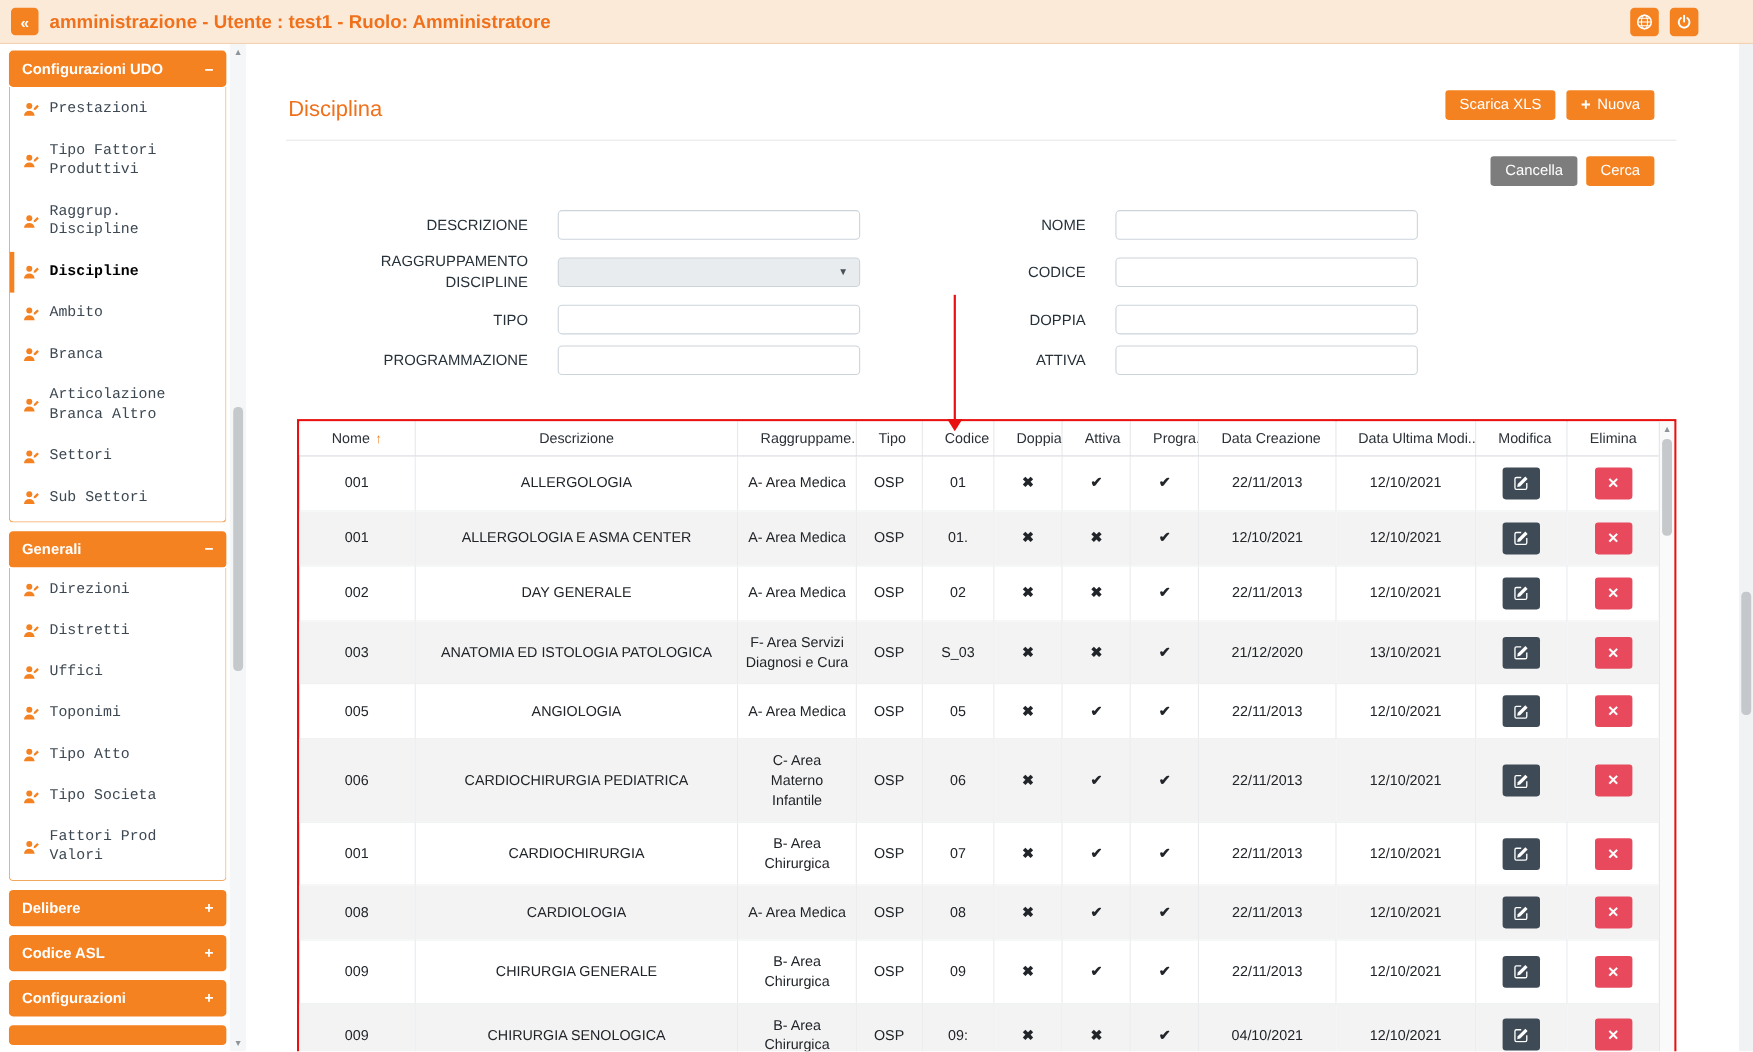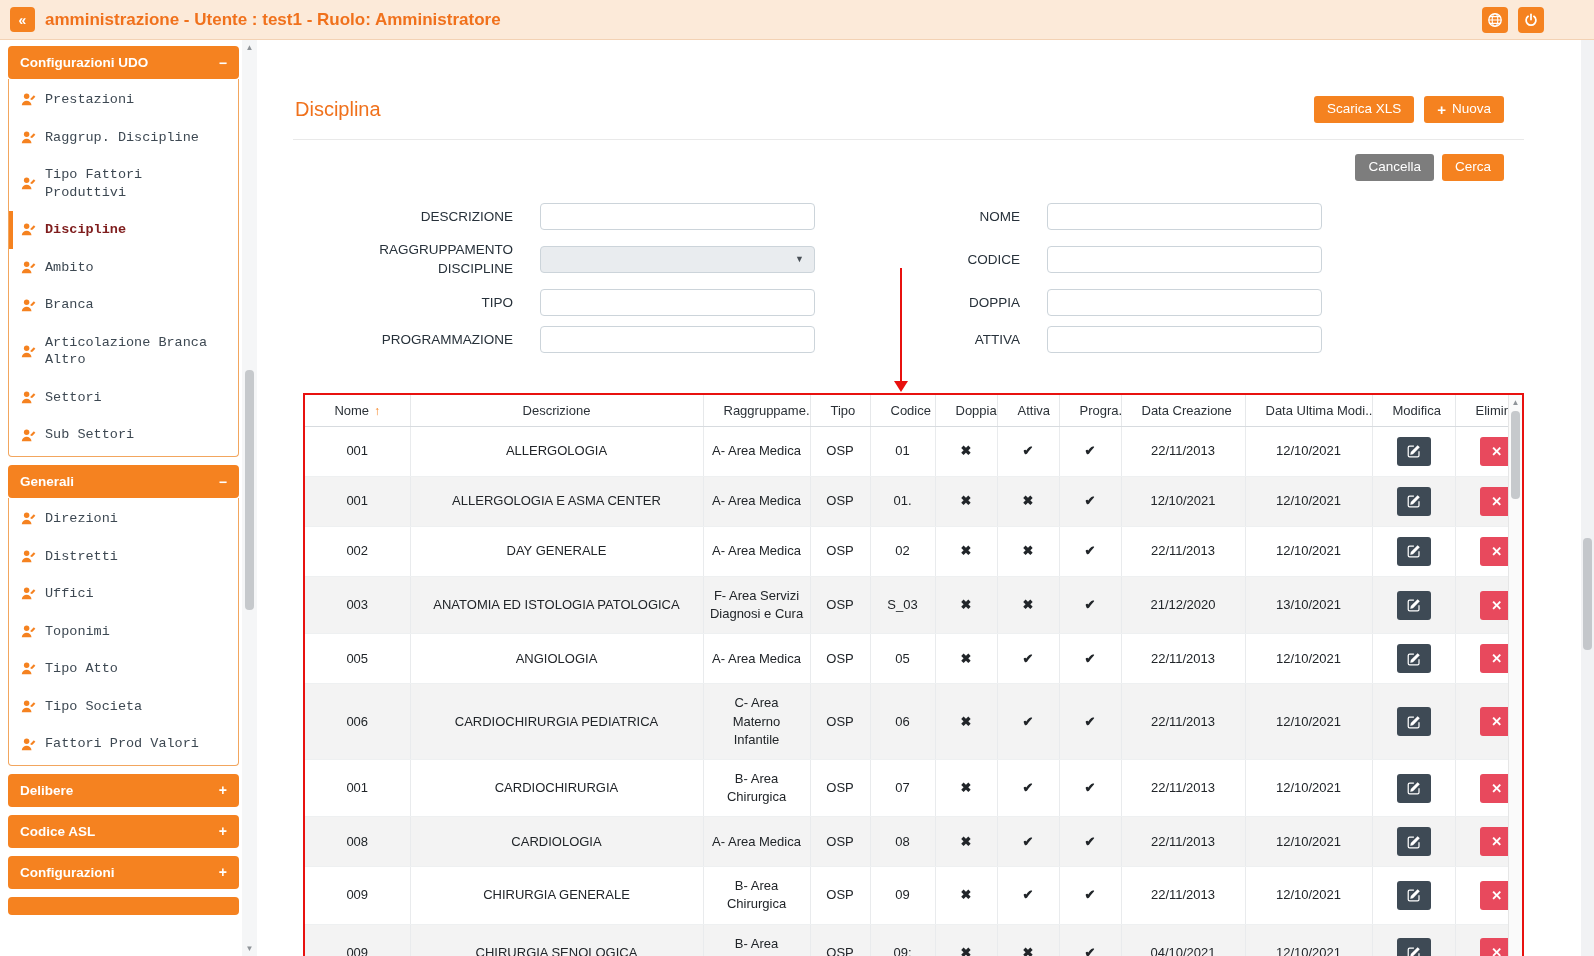--- a/index.html
+++ b/index.html
@@ -15,31 +15,31 @@
   .topbar-title { color: #f0711c; font-weight: bold; font-size: 17px; }
   .topbar-spacer { flex: 1; }
   .icon-btn { width: 26px; height: 26px; background: #f58220; border: none; border-radius: 4px;
     display: flex; align-items: center; justify-content: center; cursor: pointer; flex: none; }
   .icon-btn.last { margin-right: 36px; }
 
   
   .app { display: flex; height: 916px; }
 
   
-  .sidebar { width: 231px; margin-left: 8px; padding-top: 6px; overflow: hidden; flex: none; }
+  .sidebar { width: 198px; margin-left: 8px; padding-top: 6px; overflow: hidden; flex: none; }
   .sb-section { margin-bottom: 8px; }
   .sb-header { background: #f58220; color: #fff; font-weight: bold; font-size: 13.5px;
     padding: 9px 12px; border-radius: 4px; display: flex; justify-content: space-between;
     align-items: center; cursor: pointer; }
   .sb-toggle { font-weight: bold; font-size: 14px; line-height: 1; }
   .sb-items { border: 1px solid #f2a65e; border-top: none; border-radius: 0 0 4px 4px;
     background: #fff; padding: 2px 0; font-family: Liberation Mono, monospace; }
   .sb-item { display: flex; align-items: center; gap: 9px; padding: 10px 12px;
     font-size: 13.5px; color: #3d4852; cursor: pointer; line-height: 1.3; }
-  .sb-item.active { color: #7f1d1d; font-weight: bold; border-left: 4px solid #f58220;
+  .sb-item.active { color: #000000; font-weight: bold; border-left: 4px solid #f58220;
     padding-left: 8px; }
   .u-icon { flex: none; display: flex; }
 
   
   .sidebar-scroll { width: 15px; margin-left: 3px; background: #f5f6f7; position: relative;
     flex: none; }
   .scroll-arrow { position: absolute; left: 0; width: 100%; text-align: center;
     font-size: 8px; color: #8f9499; cursor: pointer; }
   .scroll-arrow.up { top: 3px; }
   .scroll-arrow.down { bottom: 3px; }
@@ -49,22 +49,22 @@
   
   .main { flex: 1; position: relative; overflow: hidden; background: #fff; }
   .page-scroll { position: absolute; right: 0; top: 0; width: 13px; height: 100%;
     background: #f1f2f4; z-index: 10; }
   .pg-thumb { position: absolute; left: 2px; width: 9px; top: 498px; height: 112px;
     background: #c4c7cb; border-radius: 4px; cursor: pointer; }
   .content { padding: 0 70px 0 36px; height: 100%; }
 
   .page-head { display: flex; justify-content: space-between; align-items: flex-start;
     padding: 34px 20px 16px 2px; border-bottom: 1px solid #e9e9e9; }
-  .page-title { color: #f0711c; font-size: 20px; margin-top: 24px; font-weight: normal; }
-  .head-buttons { display: flex; gap: 10px; margin-top: 22px; }
+  .page-title { color: #f0711c; font-size: 20px; margin-top: 14px; font-weight: normal; }
+  .head-buttons { display: flex; gap: 10px; margin-top: 8px; }
 
   .btn { border: none; border-radius: 3px; color: #fff; font-size: 13.5px;
     padding: 6px 13px; cursor: pointer; font-family: inherit; display: inline-flex;
     align-items: center; gap: 6px; line-height: 1.1; }
   .btn-orange { background: #f58220; }
   .btn-gray { background: #7d7d7d; }
   .plus { font-size: 15px; font-weight: bold; line-height: 1; }
 
   .actions-row { display: flex; justify-content: flex-end; gap: 8px; padding: 14px 20px 0 0; }
 
@@ -167,31 +167,31 @@
               <span>Prestazioni</span>
             </div>
             <div class="sb-item">
               <span class="u-icon">
                 <svg viewBox="0 0 16 16" width="15" height="15" fill="#f58220">
                   <circle cx="6" cy="4.6" r="2.9"></circle>
                   <path d="M.8 14c.3-3 2.6-4.8 5.2-4.8S10.9 11 11.2 14z"></path>
                   <path d="M10.6 6.6l3.1-3.1 1.6 1.6-3.1 3.1-2 .4z"></path>
                 </svg>
               </span>
+              <span>Tipo Fattori Produttivi</span>
+            </div>
+            <div class="sb-item">
+              <span class="u-icon">
+                <svg viewBox="0 0 16 16" width="15" height="15" fill="#f58220">
+                  <circle cx="6" cy="4.6" r="2.9"></circle>
+                  <path d="M.8 14c.3-3 2.6-4.8 5.2-4.8S10.9 11 11.2 14z"></path>
+                  <path d="M10.6 6.6l3.1-3.1 1.6 1.6-3.1 3.1-2 .4z"></path>
+                </svg>
+              </span>
               <span>Raggrup. Discipline</span>
-            </div>
-            <div class="sb-item">
-              <span class="u-icon">
-                <svg viewBox="0 0 16 16" width="15" height="15" fill="#f58220">
-                  <circle cx="6" cy="4.6" r="2.9"></circle>
-                  <path d="M.8 14c.3-3 2.6-4.8 5.2-4.8S10.9 11 11.2 14z"></path>
-                  <path d="M10.6 6.6l3.1-3.1 1.6 1.6-3.1 3.1-2 .4z"></path>
-                </svg>
-              </span>
-              <span>Tipo Fattori Produttivi</span>
             </div>
             <div class="sb-item active">
               <span class="u-icon">
                 <svg viewBox="0 0 16 16" width="15" height="15" fill="#f58220">
                   <circle cx="6" cy="4.6" r="2.9"></circle>
                   <path d="M.8 14c.3-3 2.6-4.8 5.2-4.8S10.9 11 11.2 14z"></path>
                   <path d="M10.6 6.6l3.1-3.1 1.6 1.6-3.1 3.1-2 .4z"></path>
                 </svg>
               </span>
               <span>Discipline</span>

